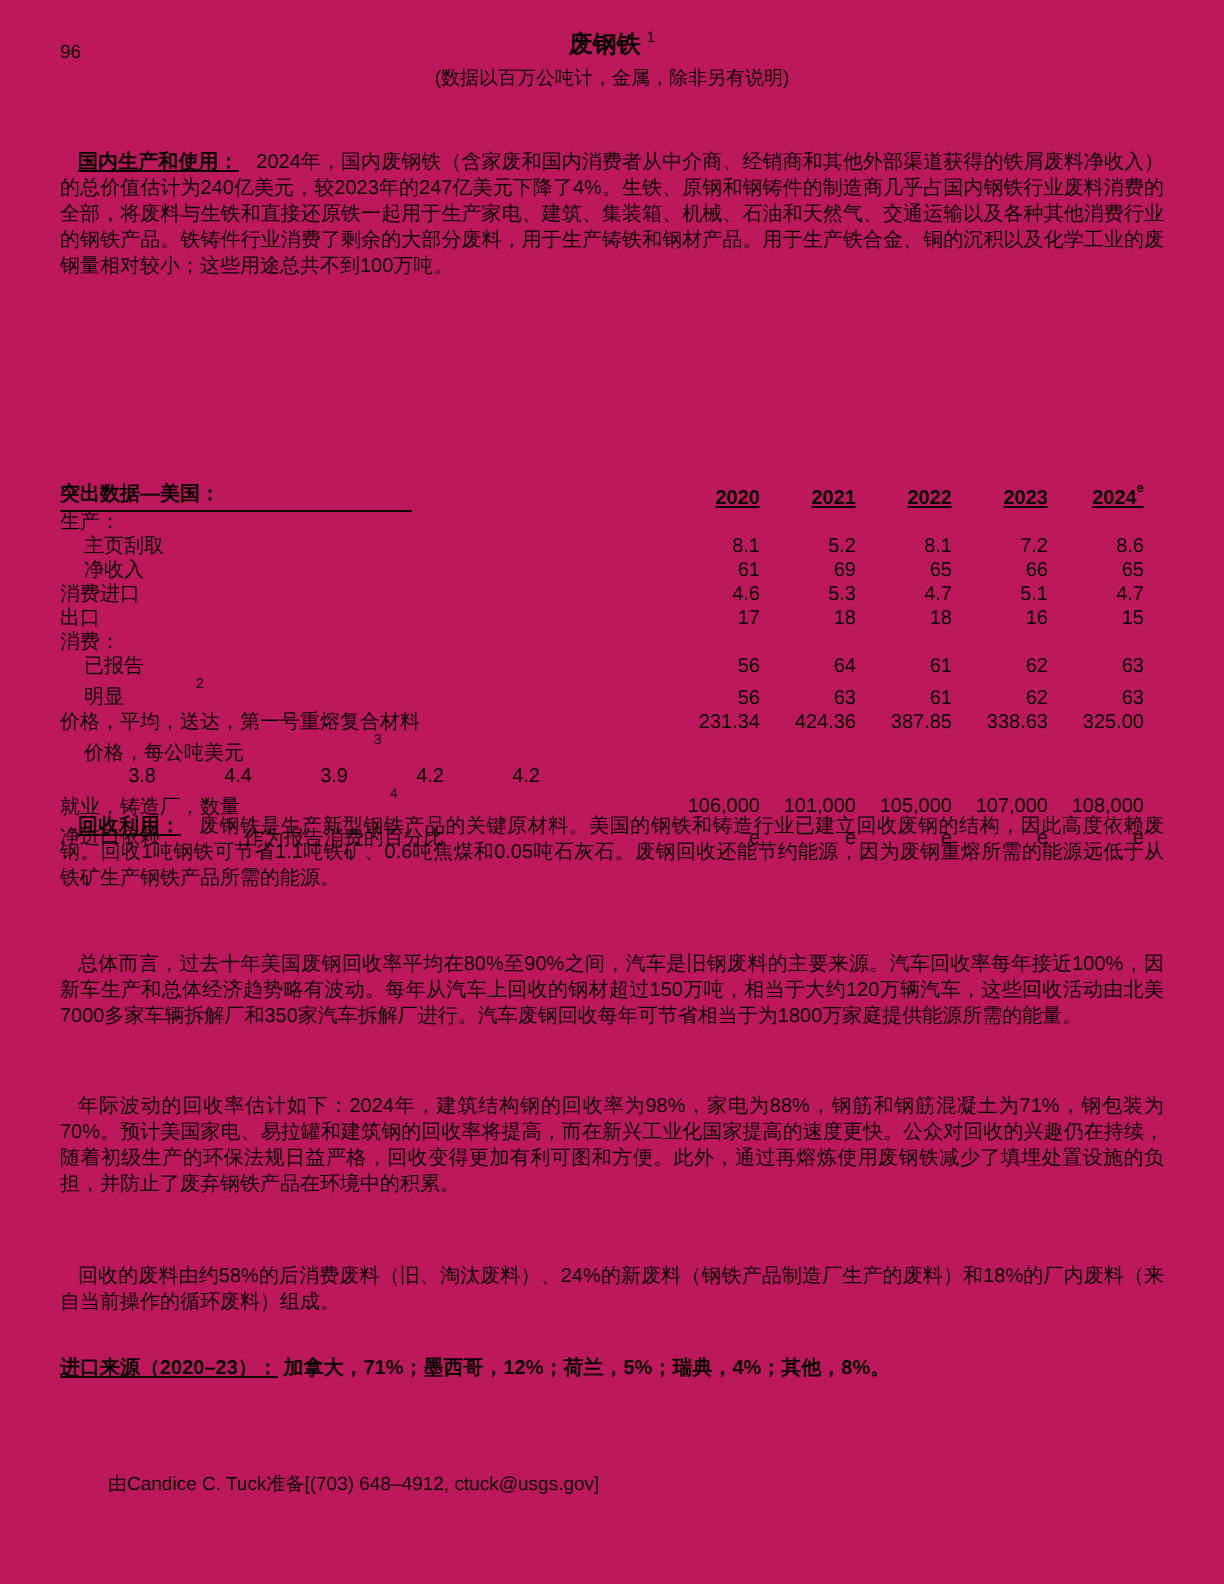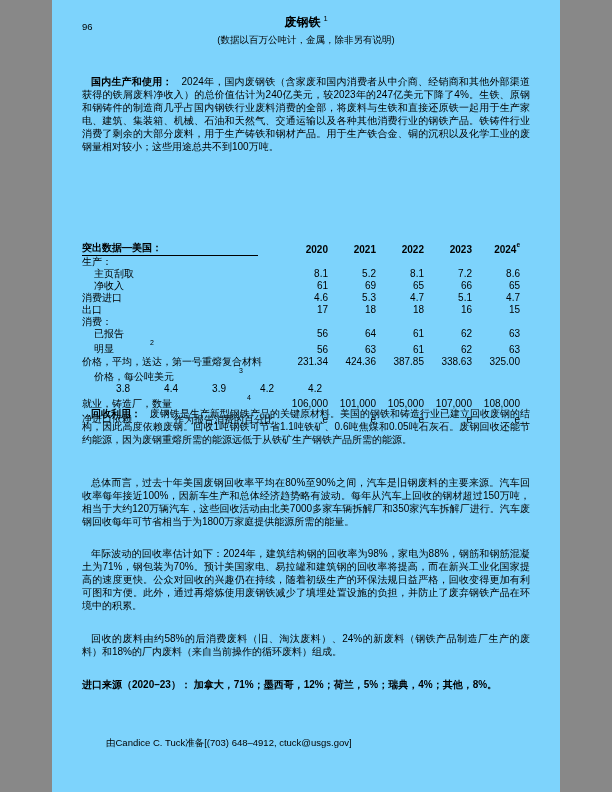--- a/index.html
+++ b/index.html
@@ -1,39 +1,39 @@
 <!DOCTYPE html>
 <html><head>
 <meta charset="utf-8">
 <style>
   html,body{margin:0;padding:0;background:#888;}
   .page{
     position:relative;
-    width:508px;height:792px;
-    background:#7dd3fc;color:#000;
+    width:612px;height:792px;
+    background:#be185d;color:#000;
     font-family:"Liberation Sans","DejaVu Sans",sans-serif;
     font-size:10px;line-height:13px;
     margin:0 auto;overflow:hidden;
   }
   .abs{position:absolute;left:30px;right:30px;}
   .pageno{position:absolute;top:20px;left:30px;font-size:9.5px;}
   .title{top:12px;text-align:center;font-weight:700;font-size:12px;}
   .title sup{font-size:7.5px;font-weight:400;margin-left:3px;}
   .subtitle{top:33px;text-align:center;font-size:9.5px;}
   .para{text-align:justify;text-indent:9px;margin:0;}
-  .lead{font-weight:700;}
+  .lead{font-weight:700;text-decoration:underline;}
   .lead-after{margin-left:6px;}
   
   .tbl{top:241px;padding-right:10px;}
   .trow{display:flex;line-height:12px;align-items:flex-end;}
   .tlabel{flex:1;white-space:nowrap;}
   .ind1{padding-left:12px;}
   .tc{width:48px;text-align:right;flex:none;}
   .thead .tc{font-weight:700;}
-  .yr{}
+  .yr{text-decoration:underline;}
   .yr sup{font-size:6.5px;position:relative;top:-2px;text-decoration:none;}
   .hlbl{display:inline-block;width:176px;border-bottom:1px solid #000;font-weight:700;padding-bottom:1px;}
   sup.fn{font-size:7px;position:relative;top:-3px;}
   .g36{margin-left:36px;} .g65{margin-left:65px;} .g75{margin-left:75px;} .g33{margin-left:33px;}
   .sfx{margin-left:5px;}
   .import-line{font-weight:700;margin:0;}
   .footer{position:absolute;top:736px;left:54px;font-size:9.5px;text-align:center;}
 </style>
 </head>
 <body>

